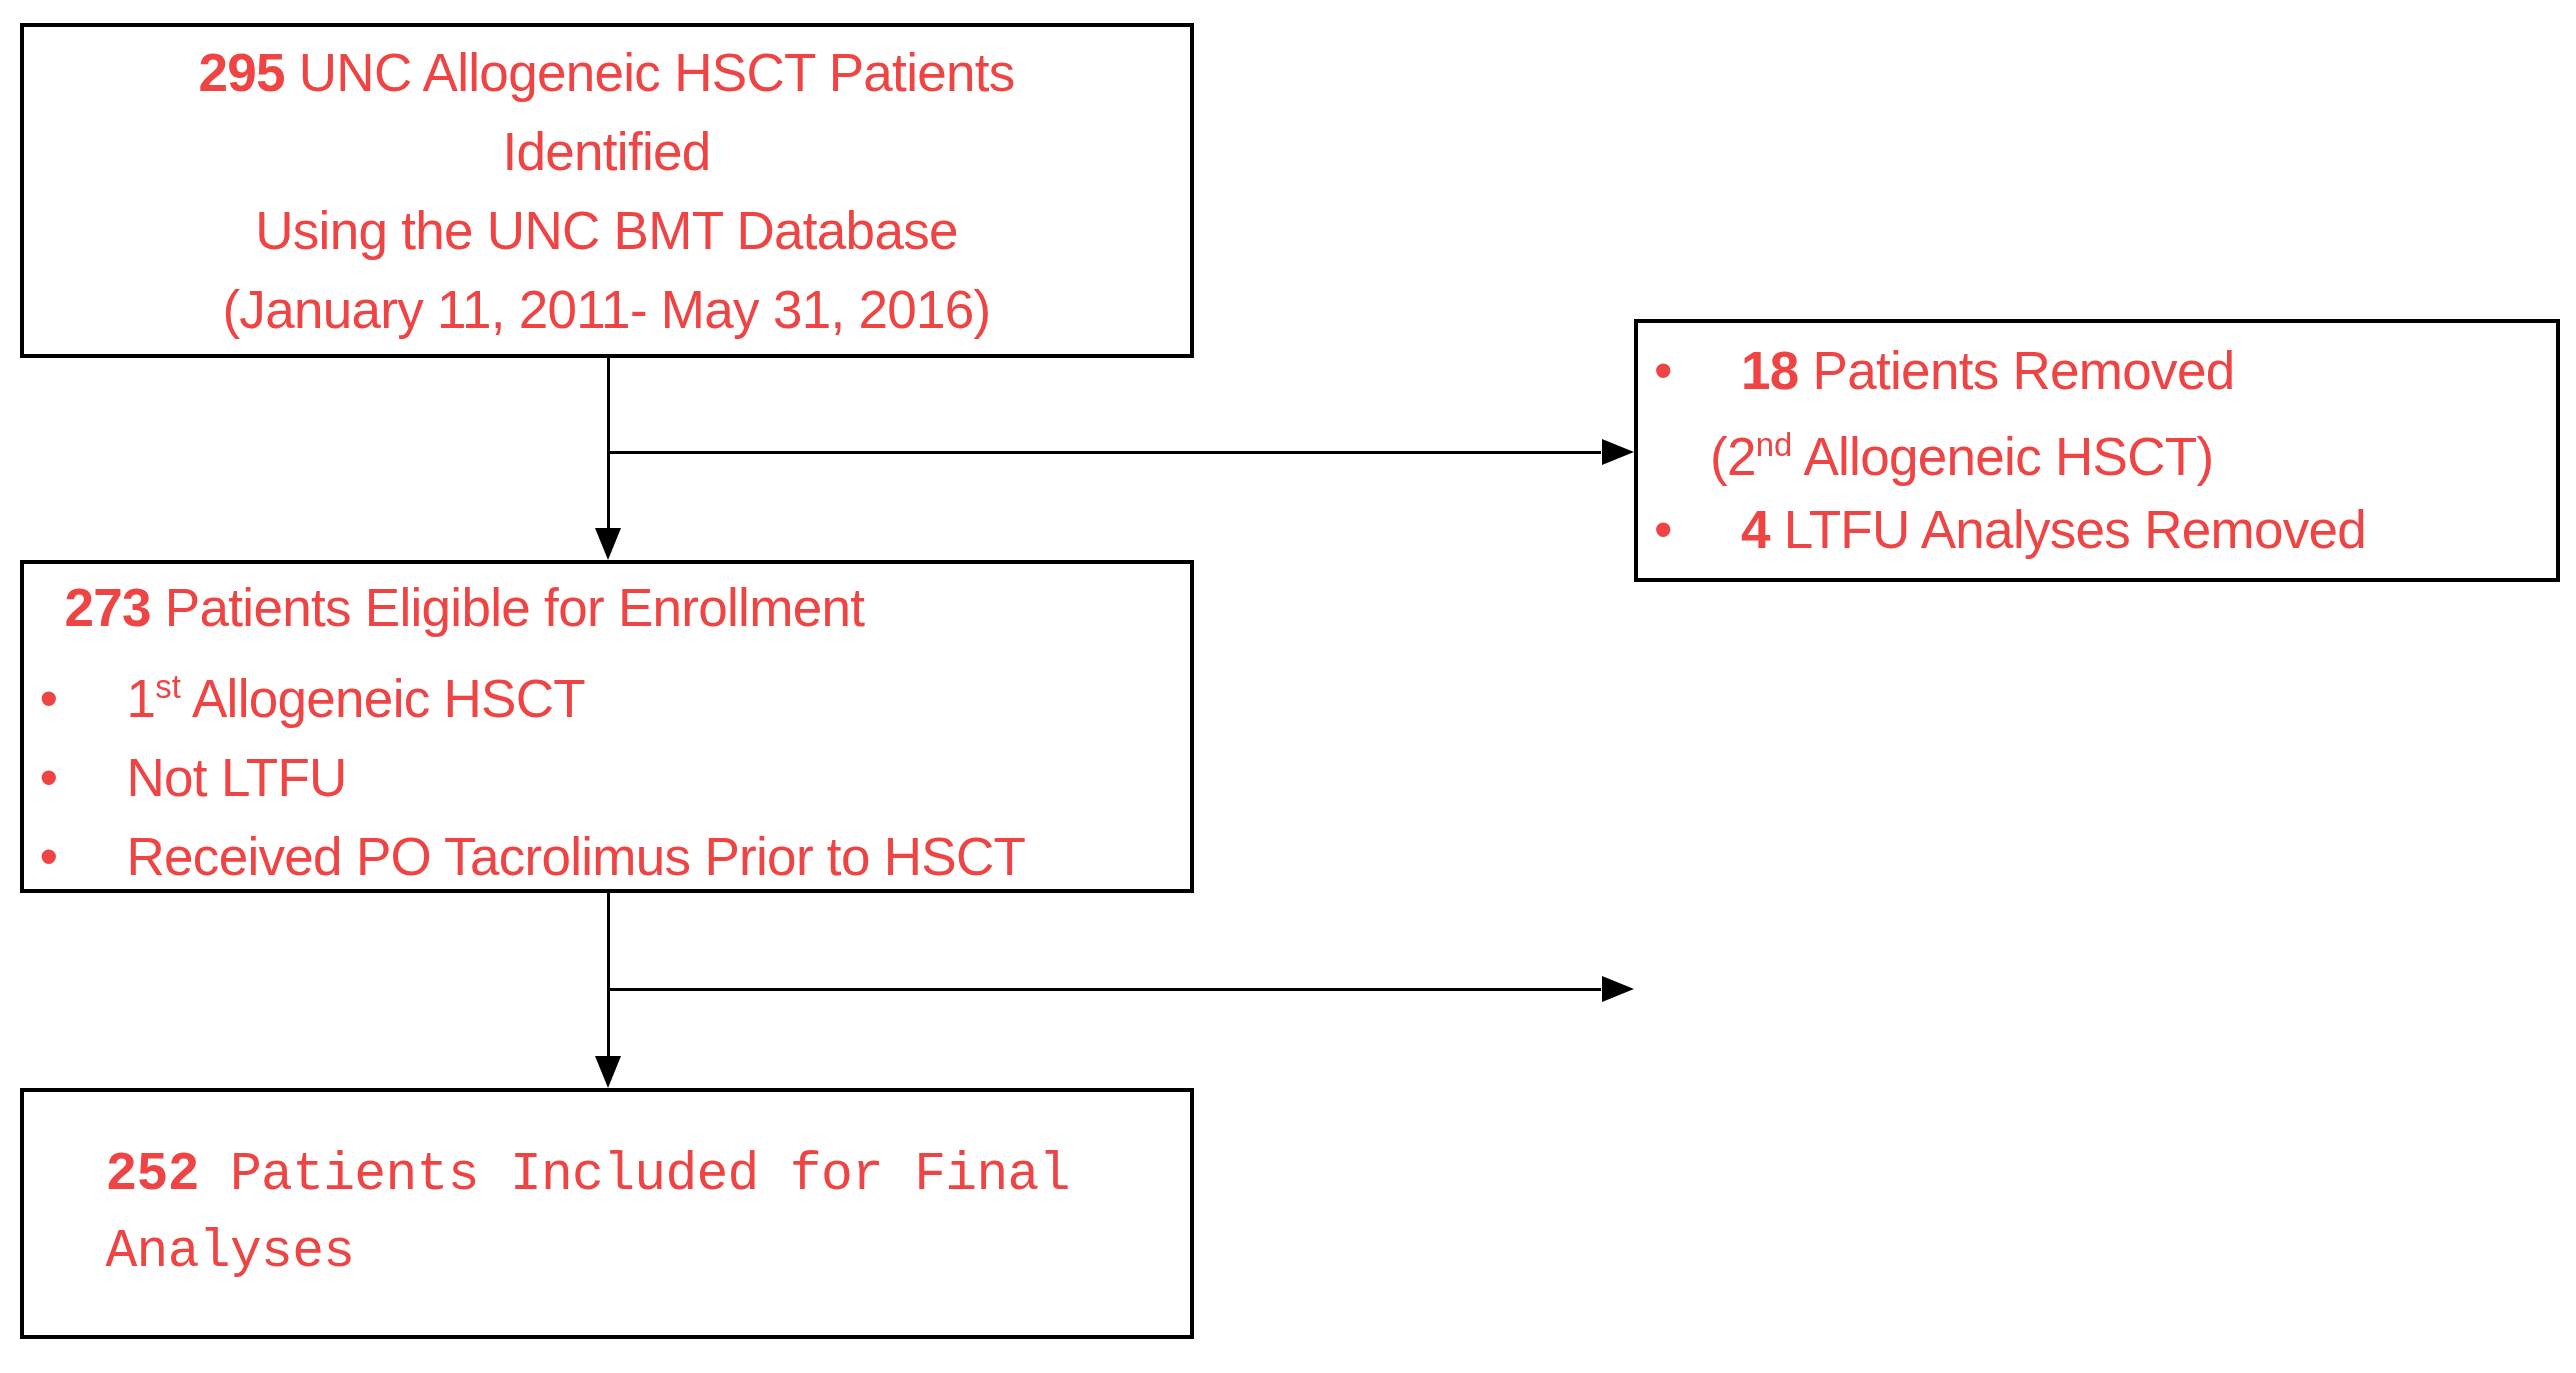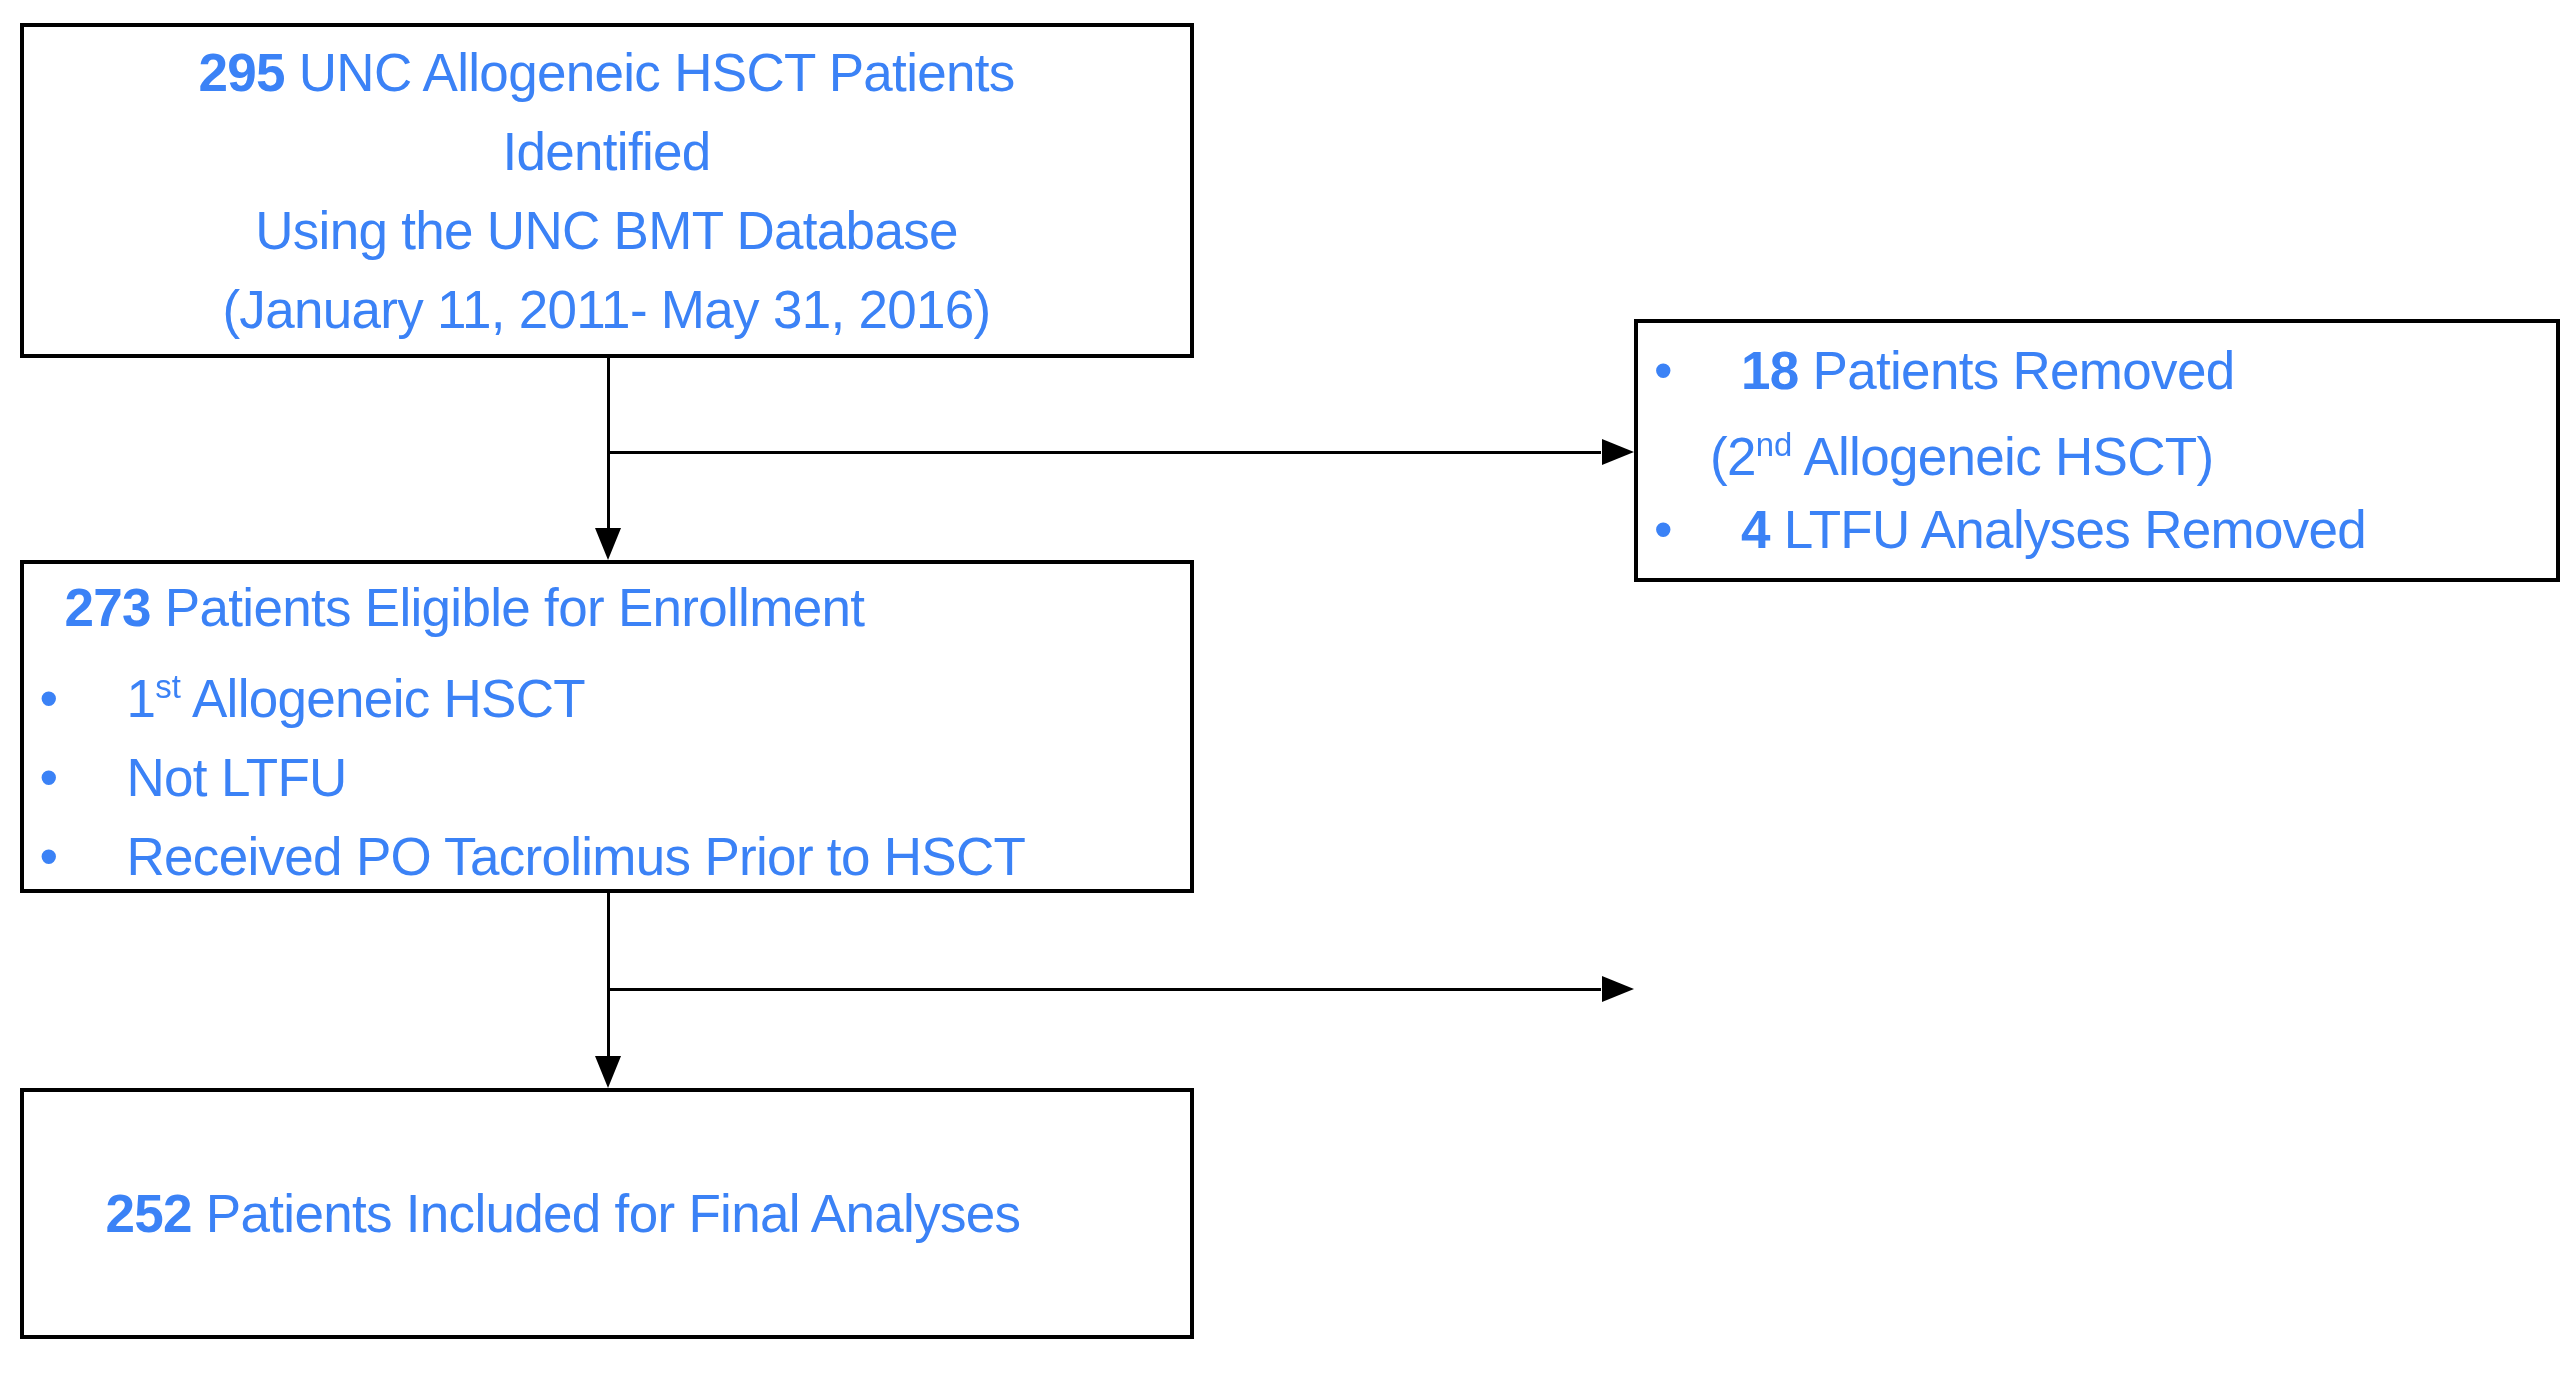--- a/index.html
+++ b/index.html
@@ -7,21 +7,21 @@
     padding: 0;
     background: #ffffff;
   }
   #canvas {
     position: relative;
     width: 2576px;
     height: 1373px;
     background: #ffffff;
     font-family: "Liberation Sans", "DejaVu Sans", sans-serif;
     font-size: 53px;
-    color: #3b82f6;
+    color: #ef4444;
     letter-spacing: -0.7px;
   }
   .box {
     position: absolute;
     border: 4.9px solid #000000;
     background: #ffffff;
     box-sizing: border-box;
   }
   .num { font-weight: 700; }
   sup  { font-size: 0.62em; letter-spacing: 0; }
@@ -33,21 +33,21 @@
     text-align: center; line-height: 79px;
   }
   #box-eligible {
     left: 19.5px; top: 560px; width: 1174px; height: 333px;
     padding-top: 4.2px; line-height: 79px;
   }
   #box-eligible .title { padding-left: 41px; }
   #box-final {
     left: 19.5px; top: 1088px; width: 1174px; height: 251px;
     display: flex; align-items: center;
-    padding-left: 82px; line-height: 77px;
+    padding-left: 82px; line-height: 77px; font-family: Liberation Mono, monospace;
   }
   #box-removed {
     left: 1634px; top: 319px; width: 926px; height: 263px;
     display: flex; flex-direction: column; justify-content: center;
     line-height: 74px;
   }
   #box-consent {
     left: 1634px; top: 896px; width: 927px; height: 180px;
     display: flex; flex-direction: column; justify-content: center;
     text-align: center; line-height: 81px;

